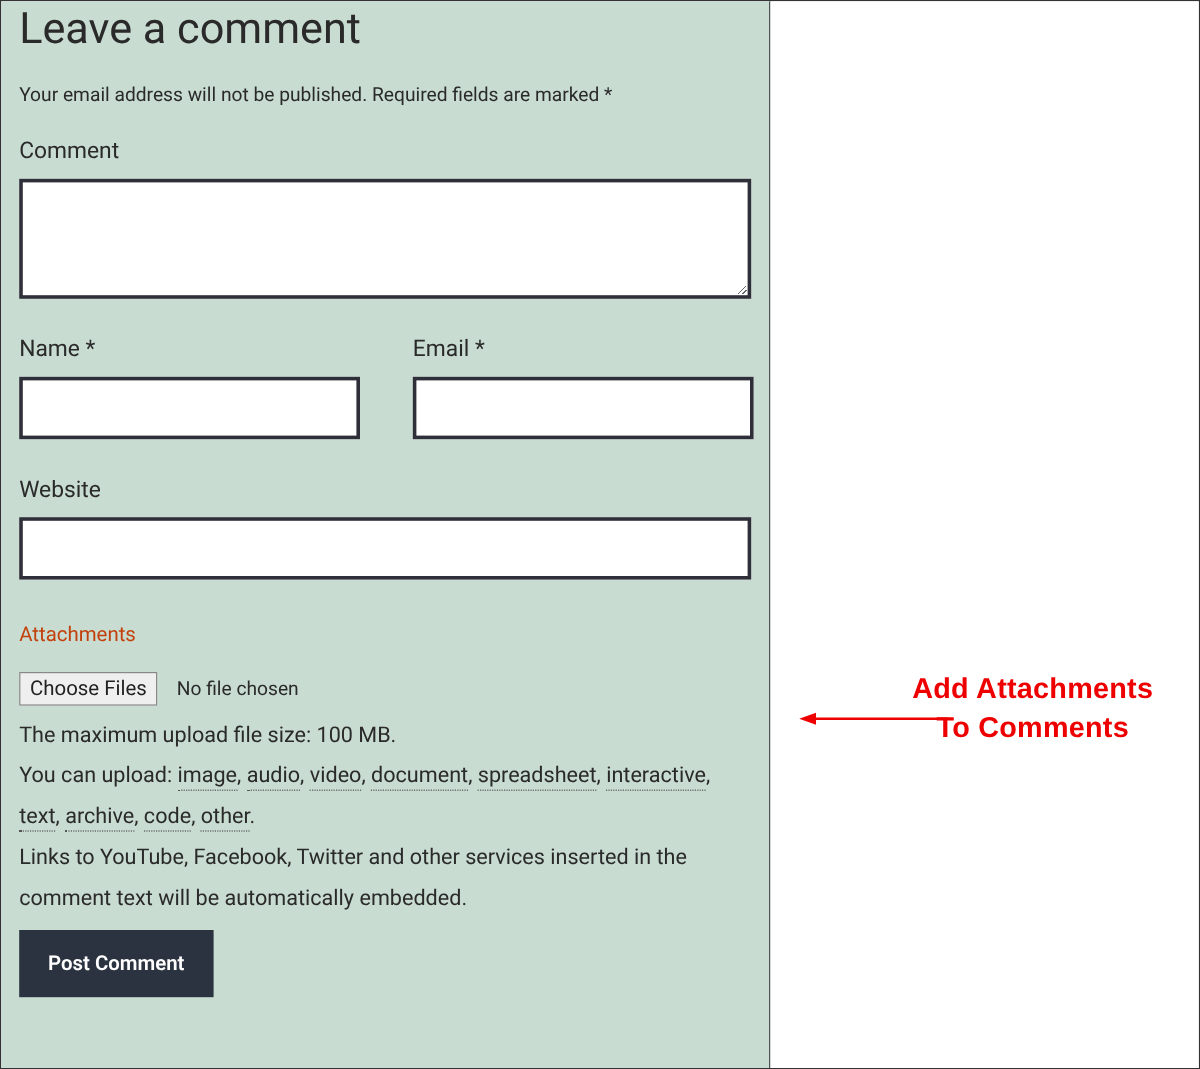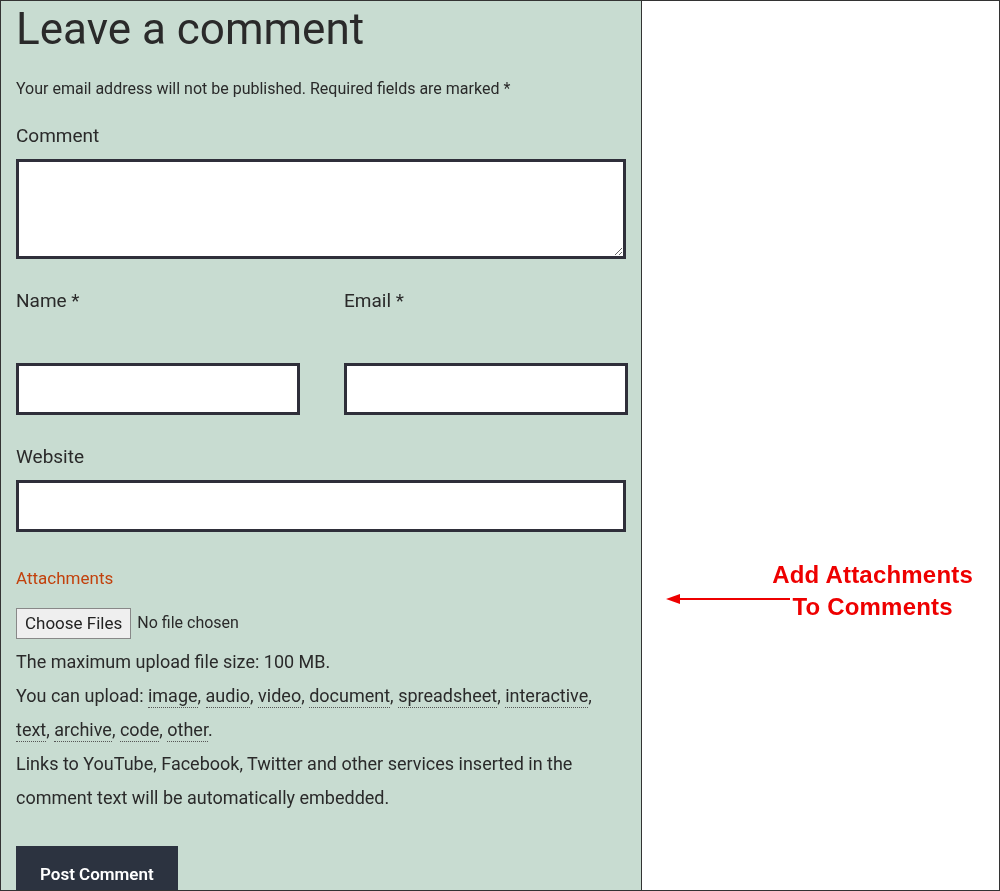--- a/index.html
+++ b/index.html
@@ -25,21 +25,21 @@
     .form-panel::after {
       content: '';
       position: absolute;
       top: 0;
       right: -3px;
       width: 2px;
       height: 100%;
       background: rgba(0,0,0,0.12);
     }
     .form-title {
-      font-size: 44px;
+      font-size: 36px;
       font-weight: 400;
       color: #2a2a2a;
       margin-top: 2px;
       margin-bottom: 24px;
     }
     .notice {
       font-size: 16px;
       color: #2a2a2a;
       margin-bottom: 26px;
     }
@@ -62,21 +62,20 @@
       margin-bottom: 30px;
     }
     .two-col {
       display: flex;
       gap: 44px;
       margin-bottom: 30px;
     }
     .col {
       display: flex;
       flex-direction: column;
-      gap: 39px;
     }
     input.text-input {
       width: 284px;
       height: 52px;
       background: #fff;
       border: 3px solid #2f2f3a;
       font-size: 16px;
       padding: 4px 8px;
     }
     .website-group {
@@ -95,21 +94,22 @@
       line-height: 1.9;
     }
     .attachments-label {
       font-size: 17px;
       color: #c2410c;
       margin-bottom: 14px;
       display: block;
     }
     .file-row {
       display: flex;
-      gap: 6px;
+      align-items: center;
+      gap: 16px;
       margin-bottom: 6px;
     }
     .choose-files-btn {
       background: #efefef;
       border: 1px solid #888;
       padding: 3px 8px;
       font-size: 17px;
       color: #222;
       cursor: pointer;
       font-family: inherit;
@@ -120,39 +120,39 @@
     }
     .help-text {
       font-size: 18px;
       color: #2a2a2a;
     }
     .dotted {
       border-bottom: 1px dotted #555;
       padding-bottom: 1px;
     }
     .submit-btn {
-      margin-top: 30px;
+      margin-top: 8px;
       background: #2c3340;
       color: #fff;
       border: none;
       padding: 18px 24px;
       font-size: 17px;
       font-weight: 600;
       cursor: pointer;
       font-family: inherit;
     }
     .annotation-panel {
       flex: 1;
       position: relative;
       background: #fff;
     }
     .annotation-text {
       position: absolute;
       top: 558px;
-      right: 26px;
+      right: 38px;
       color: #ee0000;
       font-family: "Arial Narrow", Arial, sans-serif;
       font-stretch: condensed;
       font-weight: 700;
       font-size: 24px;
       text-align: center;
       line-height: 1.35;
       letter-spacing: 0.2px;
     }
     .arrow-svg {

